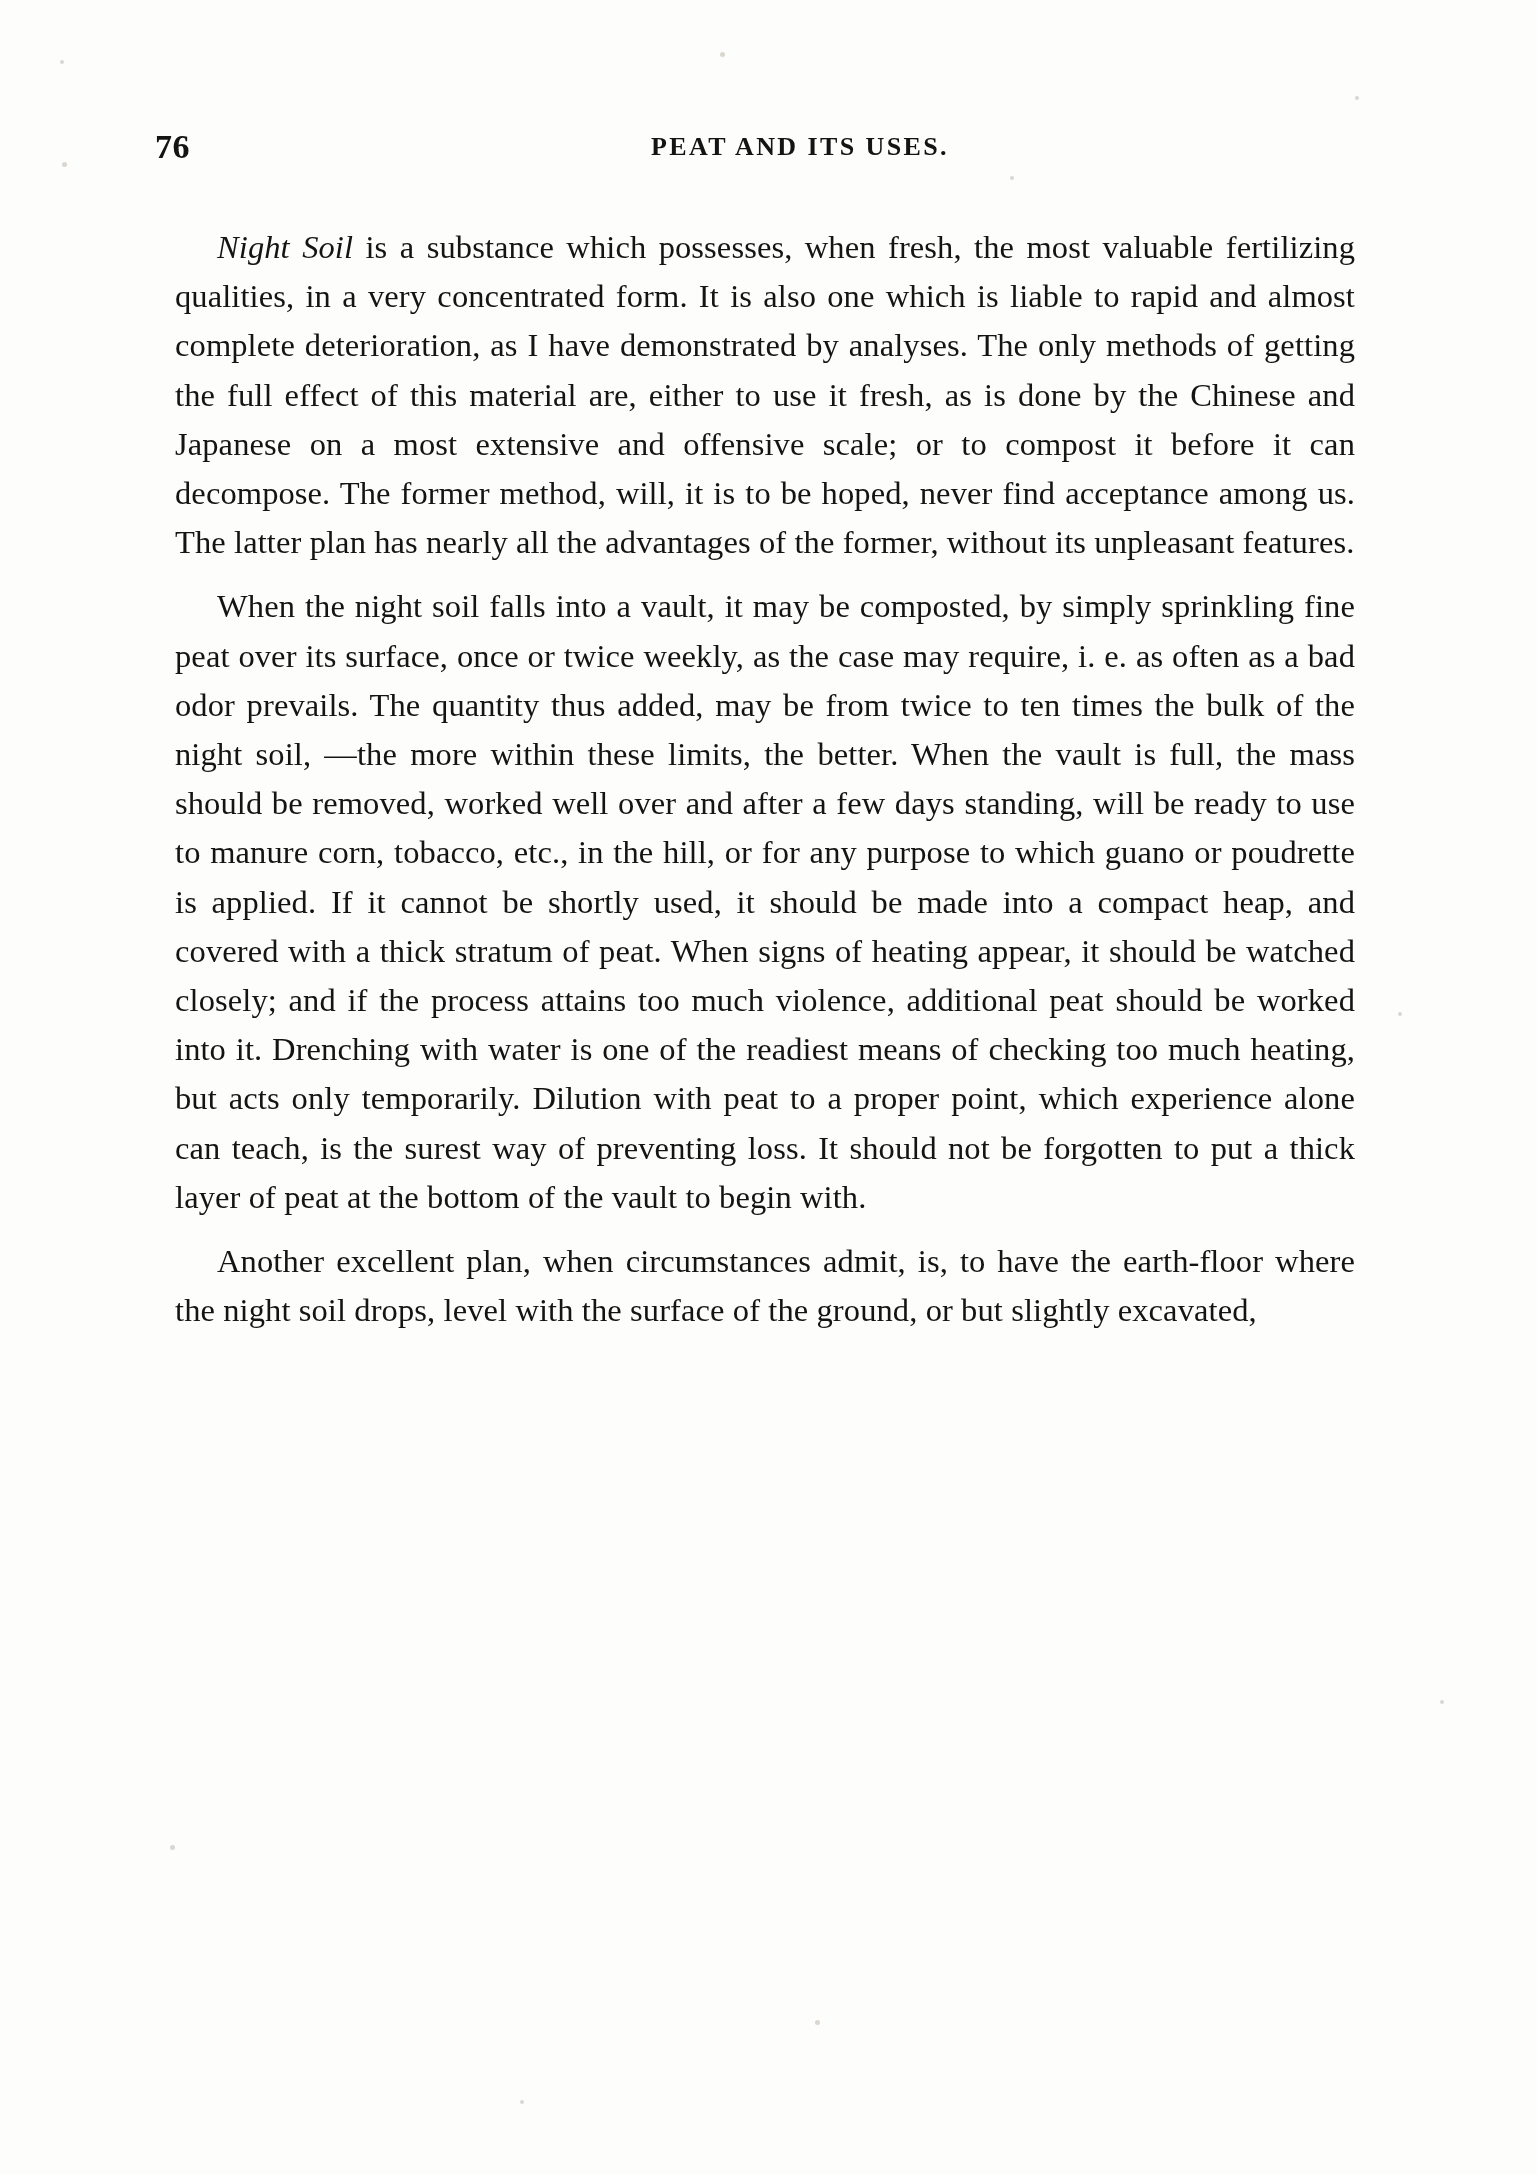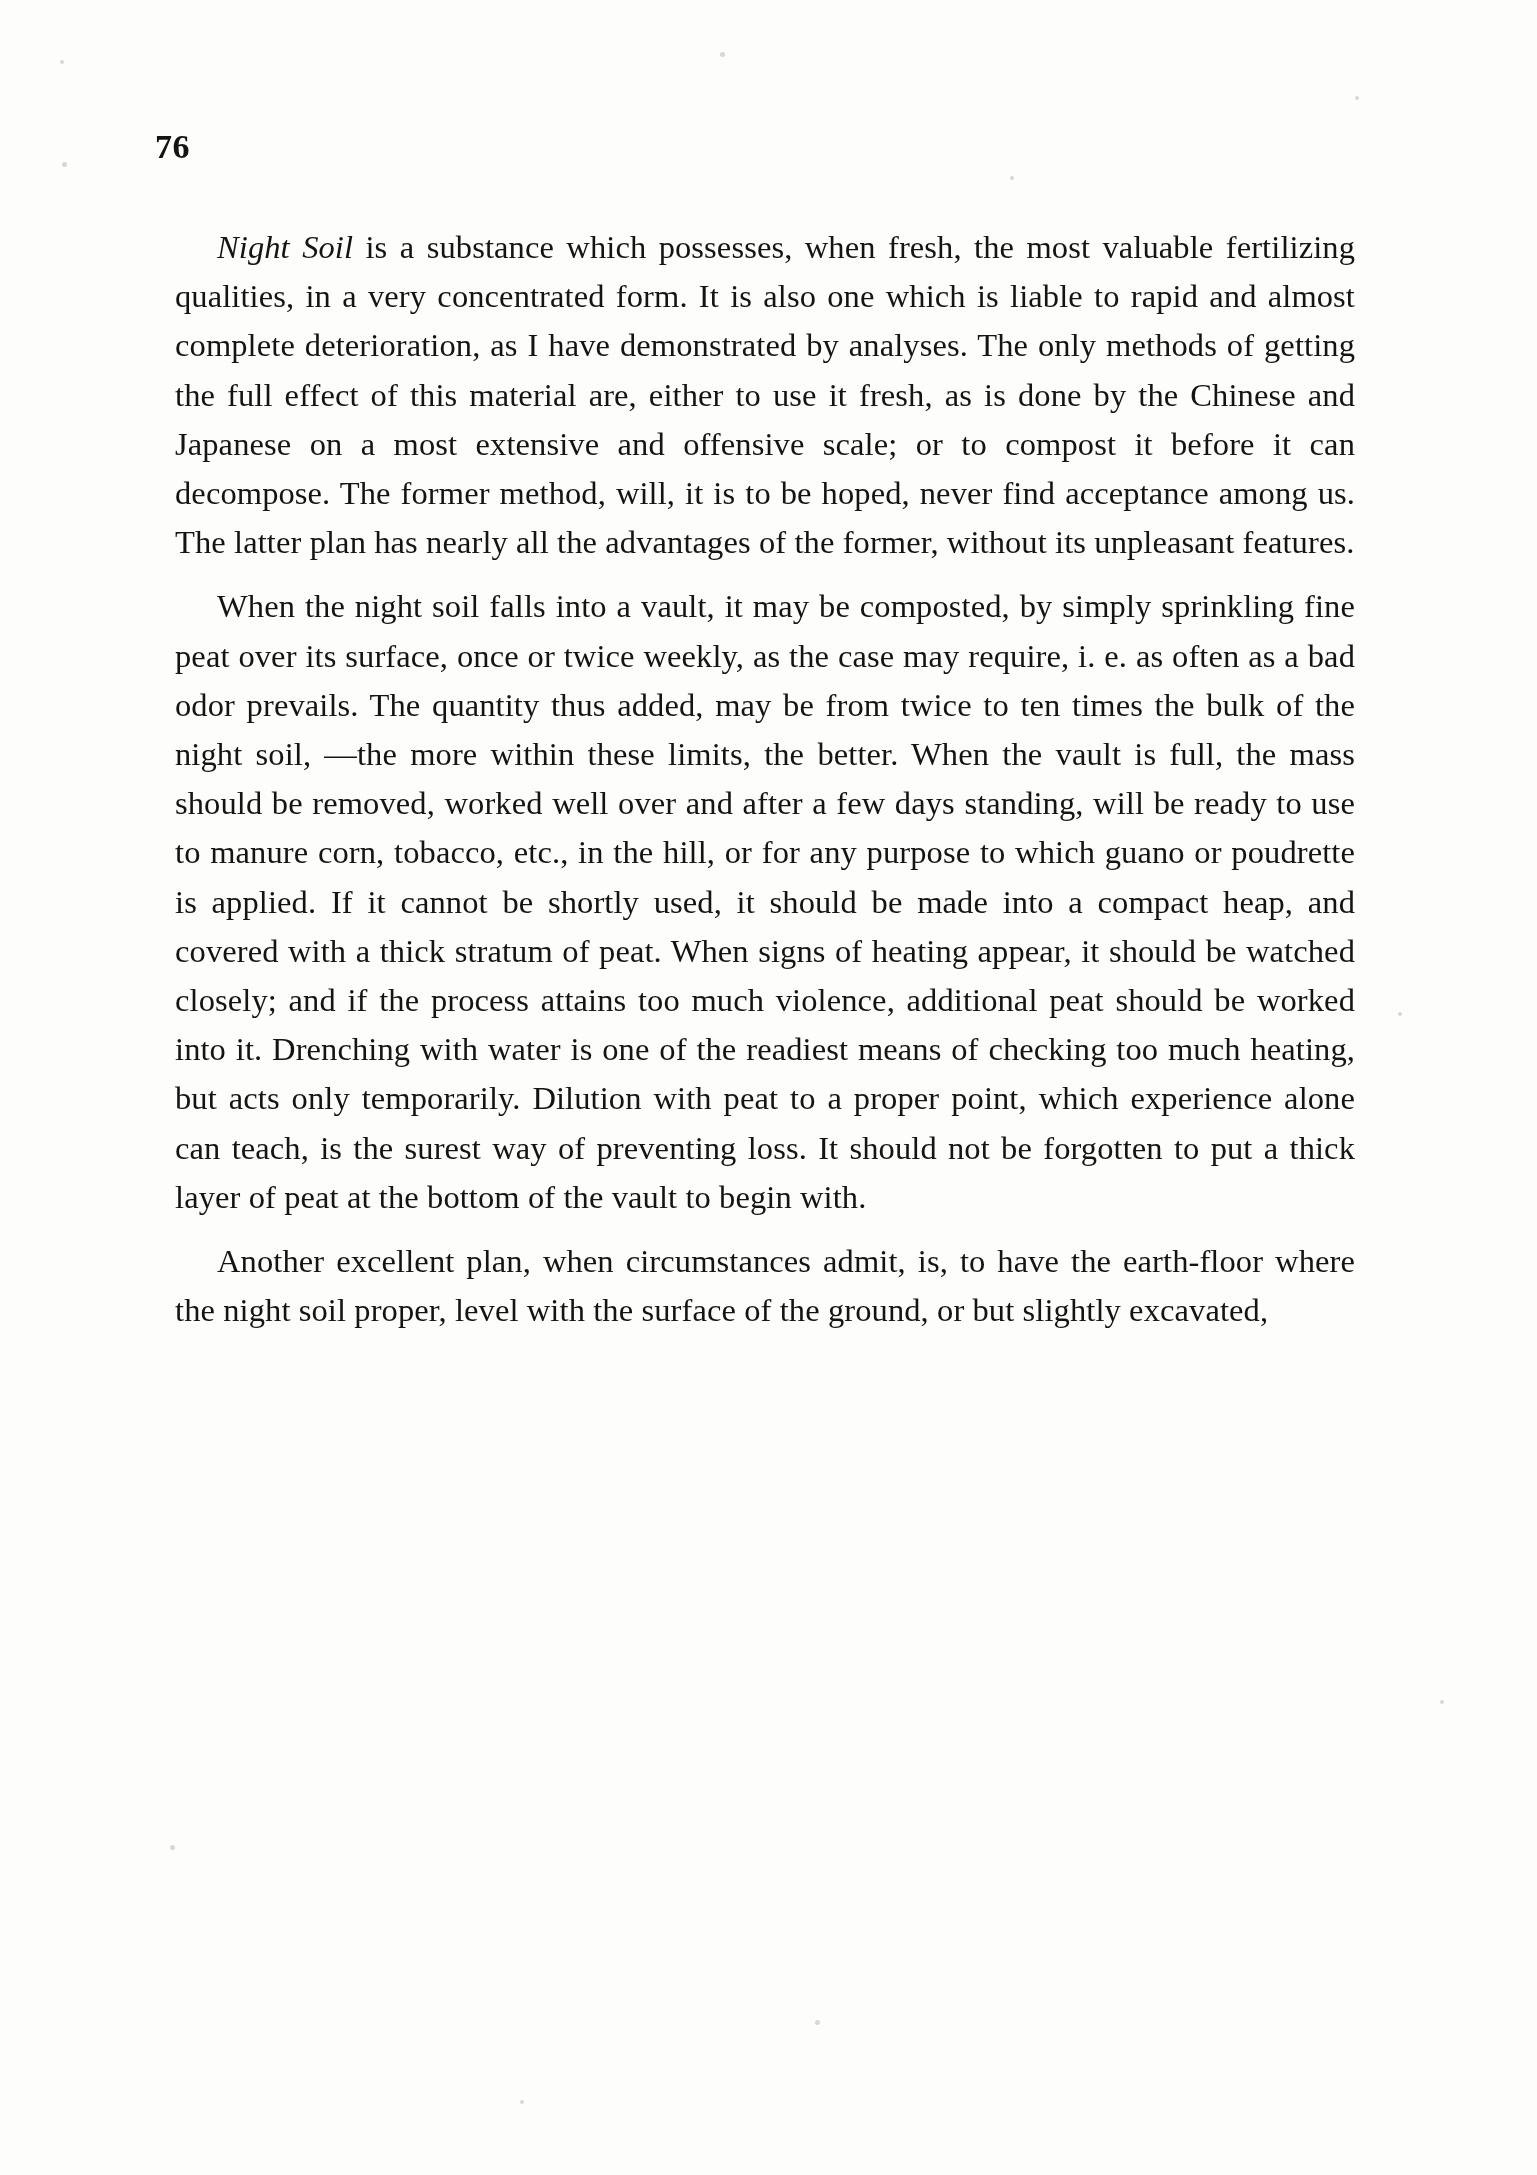--- a/index.html
+++ b/index.html
@@ -86,30 +86,31 @@
   <div class="speck" style="left:62px;  top:162px; width:5px; height:5px;"></div>
   <div class="speck" style="left:1010px;top:176px; width:4px; height:4px;"></div>
   <div class="speck" style="left:1398px;top:1012px;width:4px; height:4px;"></div>
   <div class="speck" style="left:170px; top:1845px;width:5px; height:5px;"></div>
   <div class="speck" style="left:815px; top:2020px;width:5px; height:5px;"></div>
   <div class="speck" style="left:1440px;top:1700px;width:4px; height:4px;"></div>
   <div class="speck" style="left:520px;  top:2100px;width:4px; height:4px;"></div>
 
   <div class="header">
     <div class="folio">76</div>
+    <div class="running-head">PEAT AND ITS USES.</div>
   </div>
 
   <div class="body-col">
 
     <p class="para">
       <span class="ind"></span><span class="ital">Night Soil</span><span> is a substance which possesses, when fresh, the most valuable fertilizing qualities, in a very concentrated form.  It is also one which is liable to rapid and almost complete deterioration, as I have demonstrated by analyses.  The only methods of getting the full effect of this material are, either to use it fresh, as is done by the Chinese and Japanese on a most extensive and offensive scale; or to compost it before it can decompose.  The former method, will, it is to be hoped, never find acceptance among us.  The latter plan has nearly all the advantages of the former, without its unpleasant features.</span>
     </p>
 
     <p class="para">
       <span class="ind"></span><span>When the night soil falls into a vault, it may be composted, by simply sprinkling fine peat over its surface, once or twice weekly, as the case may require, i. e. as often as a bad odor prevails.  The quantity thus added, may be from twice to ten times the bulk of the night soil, —the more within these limits, the better.  When the vault is full, the mass should be removed, worked well over and after a few days standing, will be ready to use to manure corn, tobacco, etc., in the hill, or for any purpose to which guano or poudrette is applied.  If it cannot be shortly used, it should be made into a compact heap, and covered with a thick stratum of peat.  When signs of heating appear, it should be watched closely; and if the process attains too much violence, additional peat should be worked into it.  Drenching with water is one of the readiest means of checking too much heating, but acts only temporarily.  Dilution with peat to a proper point, which experience alone can teach, is the surest way of preventing loss.  It should not be forgotten to put a thick layer of peat at the bottom of the vault to begin with.</span>
     </p>
 
     <p class="para lastline-left">
-      <span class="ind"></span><span>Another excellent plan, when circumstances admit, is, to have the earth-floor where the night soil proper, level with the surface of the ground, or but slightly excavated,</span>
+      <span class="ind"></span><span>Another excellent plan, when circumstances admit, is, to have the earth-floor where the night soil drops, level with the surface of the ground, or but slightly excavated,</span>
     </p>
 
   </div>
 </div>
 
 </body></html>

